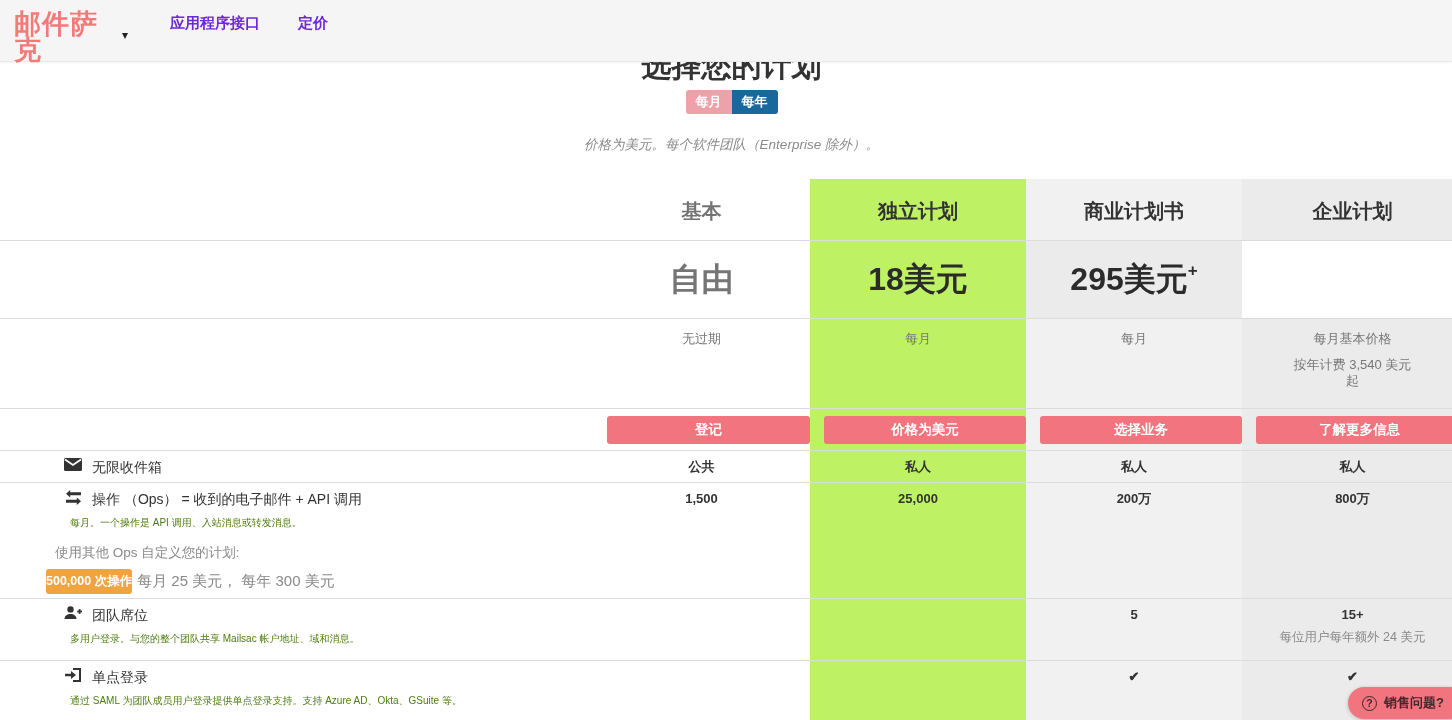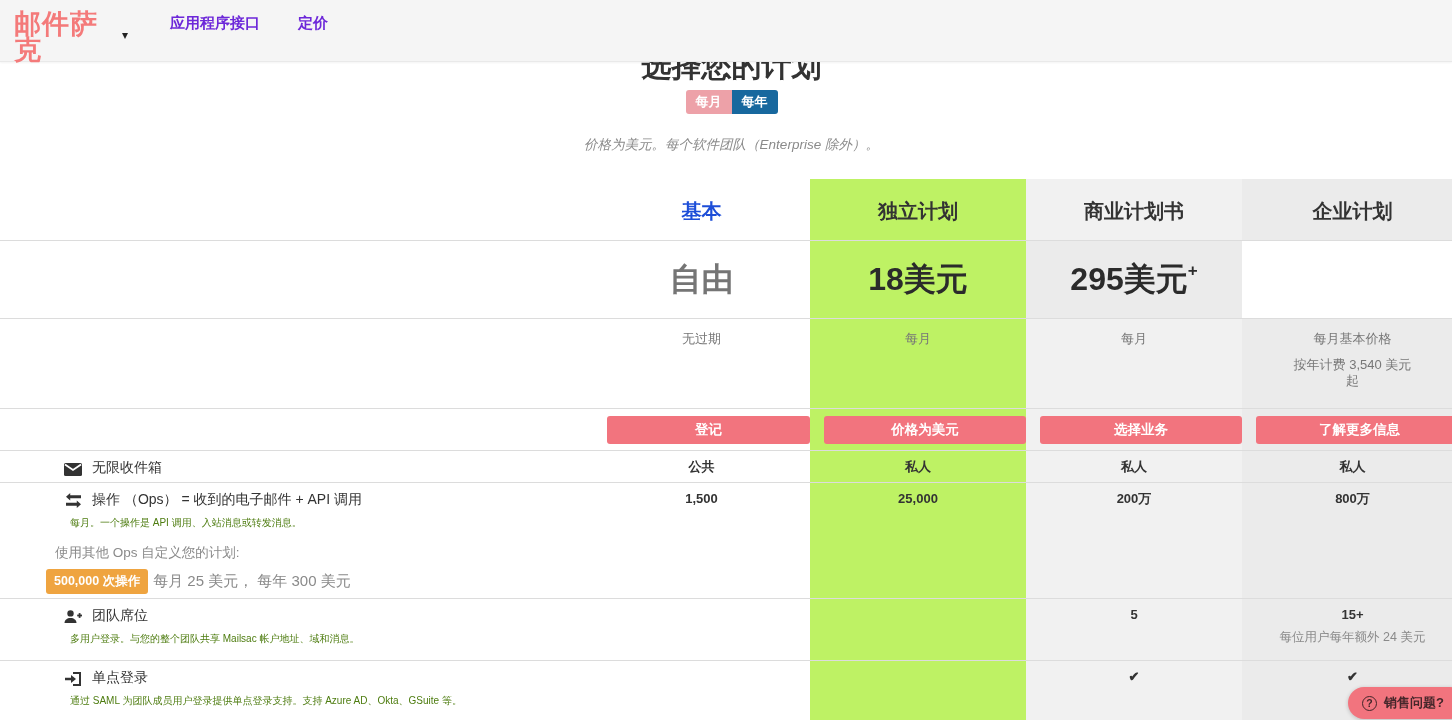--- a/index.html
+++ b/index.html
@@ -34,21 +34,21 @@
   .row { display:grid; grid-template-columns:593px 217px 216px 216px 221px; }
   .cell { position:relative; }
   .c1 { background:#bef264; }
   .c2 { background:#f1f1f1; }
   .c3 { background:#ebebeb; }
   .bordered { border-top:1px solid #dcdcdc; }
 
   .header-row { height:61px; }
   .plan-name { display:flex; align-items:center; justify-content:center; padding-top:4px;
     font-size:20px; font-weight:bold; color:#333; }
-  .plan-name.muted { color:#1d4ed8; }
+  .plan-name.muted { color:#737373; }
 
   .price-row { height:78px; }
   .price { display:flex; align-items:center; justify-content:center;
     font-size:32px; font-weight:bold; color:#2b2b2b; }
   .price.muted { color:#757575; }
   .price sup { font-size:17px; vertical-align:super; position:relative; top:-9px; }
 
   .note-row { height:90px; }
   .pnote { padding-top:12px; text-align:center; font-size:13px; color:#777; line-height:16px; }
   .pnote p + p { margin-top:10px; max-width:128px; margin-left:auto; margin-right:auto; }
@@ -58,27 +58,27 @@
   .cta-btn { width:calc(100% - 14px); height:28px; background:#f2747e; color:#fff;
     border:none; border-radius:3px; font-size:13.5px; font-weight:bold; cursor:pointer;
     font-family:"Liberation Sans", sans-serif; }
 
   .frow1 { height:32px; }
   .frow2 { height:116px; }
   .frow3 { height:62px; }
   .frow4 { height:80px; }
 
   .fcell { padding:7px 10px 0 28px; }
-  .ftitle { display:flex; align-items:flex-end; gap:10px; font-size:14px; color:#333; line-height:18px;padding-left:36px; }
+  .ftitle { display:flex; align-items:flex-start; gap:10px; font-size:14px; color:#333; line-height:18px;padding-left:36px; }
   .ficon { width:18px; display:inline-flex; justify-content:center; flex:none; }
   .fdesc { margin-left:42px; margin-top:6px; font-size:10px; color:#4d7c0f; line-height:17px; }
   .fcustom { margin-left:27px; margin-top:13px; font-size:13.5px; color:#8a8a8a; }
   .badge-line { margin-left:18px; margin-top:7px; display:flex; align-items:center; gap:5px; }
   .ops-badge { background:#efa440; color:#fff; font-size:12.5px; font-weight:bold;
-    padding:4px 8px; border-radius:3px; cursor:pointer; }
+    padding:4px 0; border-radius:3px; cursor:pointer; }
   .badge-note { font-size:15px; color:#8a8a8a; }
 
   .vcell { padding-top:8px; text-align:center; font-size:13px; font-weight:bold; color:#333; line-height:16px; }
   .vnote { margin-top:6px; font-size:12.5px; font-weight:normal; color:#8a8a8a; }
   .check { font-size:13px; color:#333; }
 
   
   .chat-fab { position:fixed; right:-14px; bottom:1px; z-index:30;
     background:#f2747e; border-radius:16px; height:32px; padding:0 22px 0 14px;
     display:flex; align-items:center; gap:7px; cursor:pointer;

